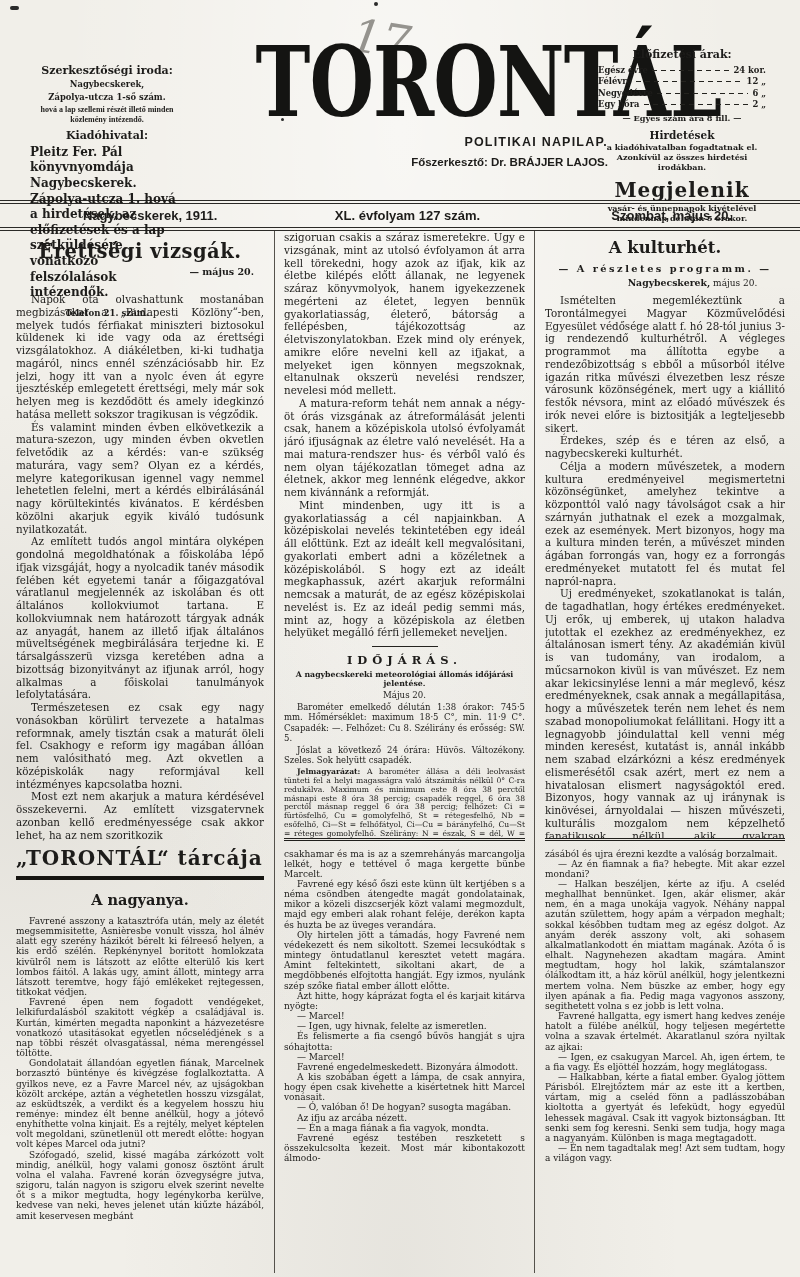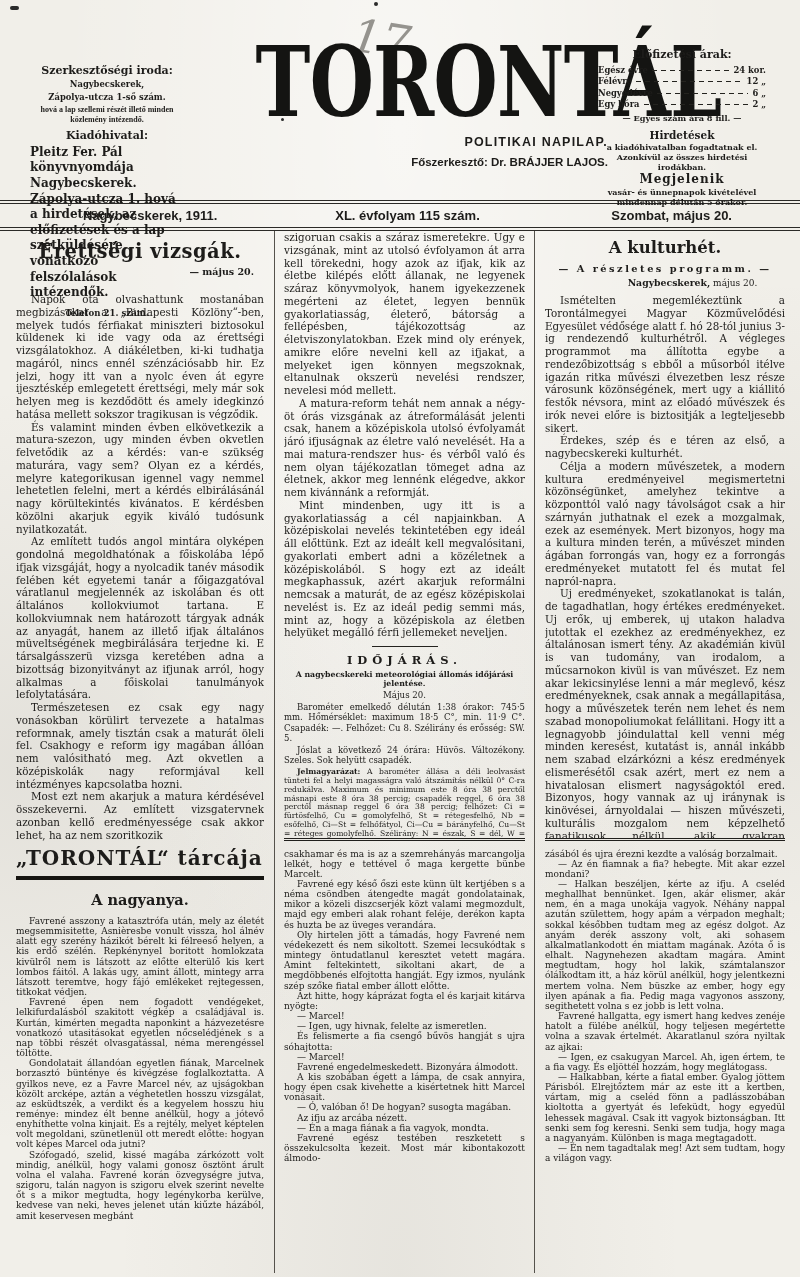--- a/index.html
+++ b/index.html
@@ -31,21 +31,21 @@
     font-size:12.5px;letter-spacing:1.2px;}
   .paper-editor{margin-top:7px;font-family:"Liberation Sans",sans-serif;font-weight:bold;font-size:11.5px;}
   .mh-right{position:absolute;right:32px;top:48px;width:172px;text-align:center;line-height:1.25;}
   .price-rows{margin-top:3px;}
   .price-row{display:flex;align-items:baseline;font-weight:bold;font-size:8.4px;padding:0 2px;margin-top:1px;}
   .price-dash{flex:1;height:1px;align-self:center;margin:0 4px;
     background:repeating-linear-gradient(90deg,#24231f 0 5px,transparent 5px 9px);}
   .price-note{font-weight:bold;font-size:8.2px;margin-top:3px;}
   .mh-rh{font-weight:bold;font-size:10.5px;margin-top:6px;}
   .mh-rtext{font-weight:bold;font-size:8px;margin-top:0;}
-  .mh-appears{font-weight:bold;font-size:12px;letter-spacing:1px;}
+  .mh-appears{font-weight:bold;font-size:20px;letter-spacing:1px;margin-top:6px;}
 
   
   .dateline{height:23px;border-top:4px double #2b2a27;border-bottom:4px double #2b2a27;
     display:flex;align-items:center;font-family:"Liberation Sans",sans-serif;
     font-weight:bold;font-size:13px;padding-left:28px;}
   .dl-left{flex:1;padding-left:55px;}
   .dl-center{flex:1;text-align:center;}
   .dl-right{flex:1;text-align:right;padding-right:68px;}
 
   
@@ -137,21 +137,21 @@
       <div class="price-note">— Egyes szám ára 8 fill. —</div>
       <div class="mh-rh">Hirdetések</div>
       <div class="mh-rtext">a kiadóhivatalban fogadtatnak el. Azonkívül az összes hirdetési irodákban.</div>
       <div class="mh-appears">Megjelenik</div>
       <div class="mh-rtext">vasár- és ünnepnapok kivételével mindennap délután 5 órakor.</div>
     </div>
   </header>
 
   <div class="dateline">
     <div class="dl-left">Nagybecskerek, 1911.</div>
-    <div class="dl-center">XL. évfolyam 115 szám.</div>
+    <div class="dl-center">XL. évfolyam 127 szám.</div>
     <div class="dl-right">Szombat, május 20.</div>
   </div>
 
   <main class="cols">
 
     <section class="col col1">
       <div class="top-zone art-text">
         <h2 class="headline1">Érettségi vizsgák.</h2>
         <div class="art-date">— május 20.</div>
         <p class="ind">Napok óta olvashattunk mostanában megbizásokat a „Budapesti Közlöny“-ben, melyek tudós férfiakat miniszteri biztosokul küldenek ki ide vagy oda az érettségi vizsgálatokhoz. A diákéletben, ki-ki tudhatja magáról, nincs ennél szénzációsabb hir. Ez jelzi, hogy itt van a nyolc éven át egyre ijesztéskép emlegetett érettségi, mely már sok helyen meg is kezdődött és amely idegkinzó hatása mellett sokszor tragikusan is végződik.</p>

